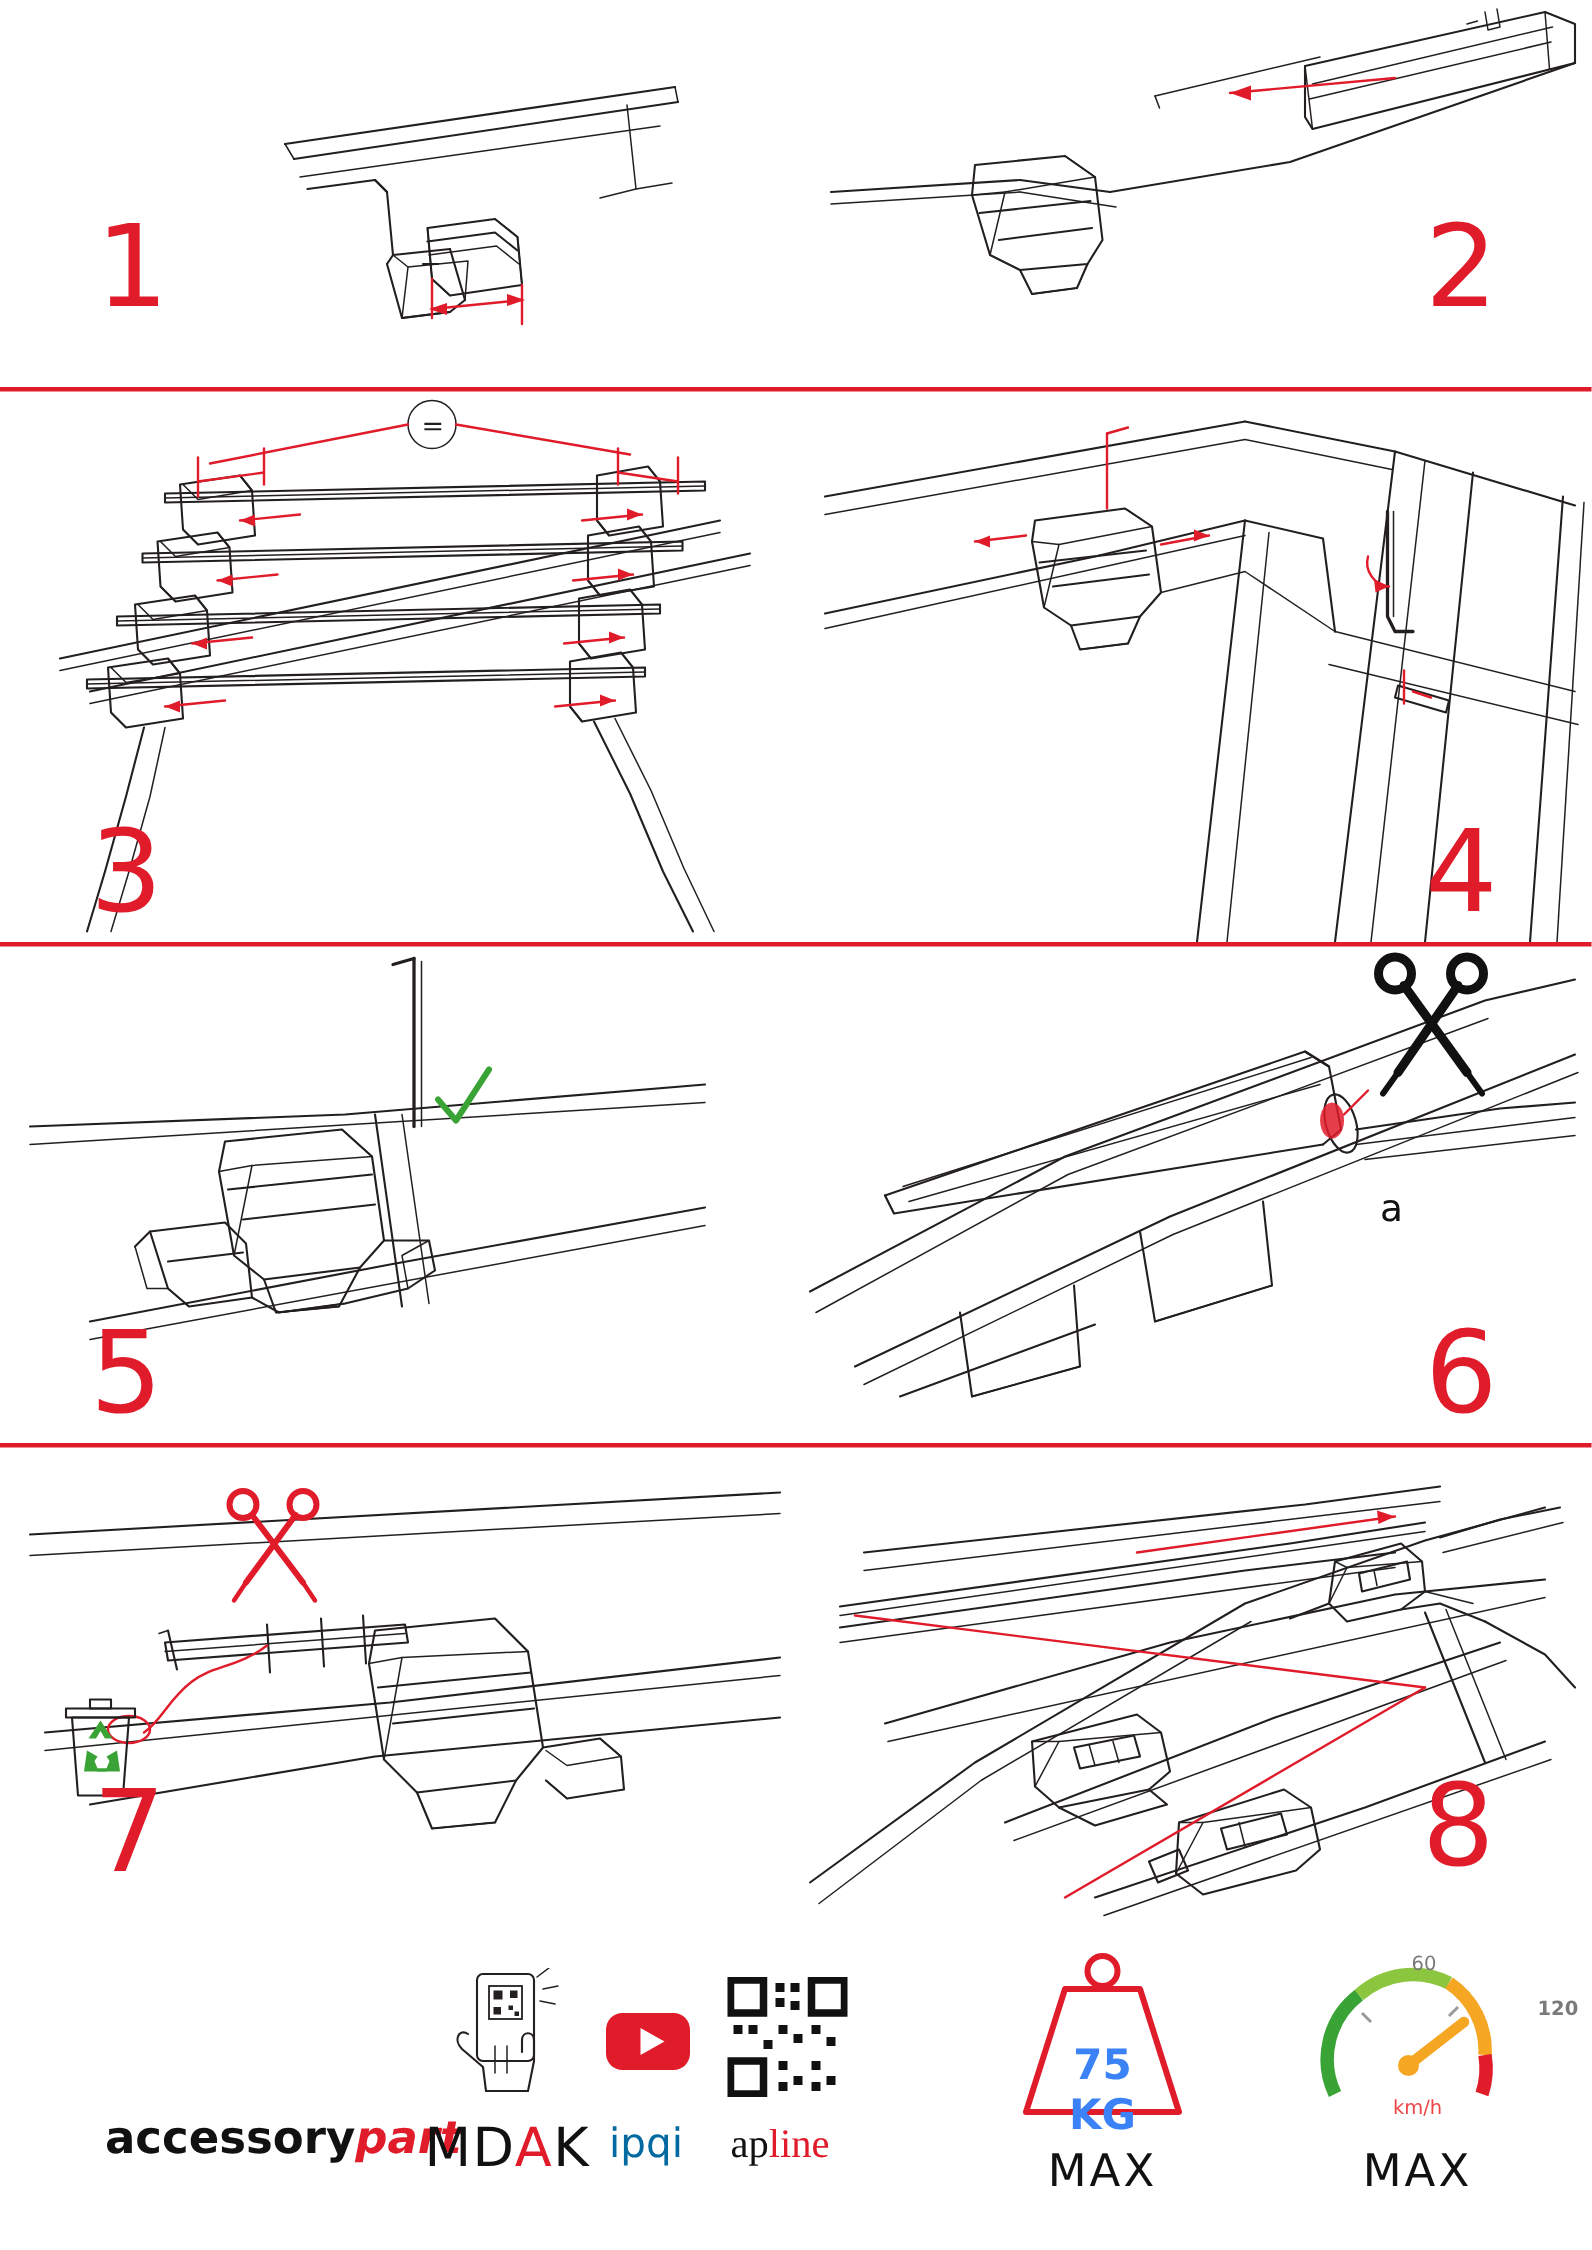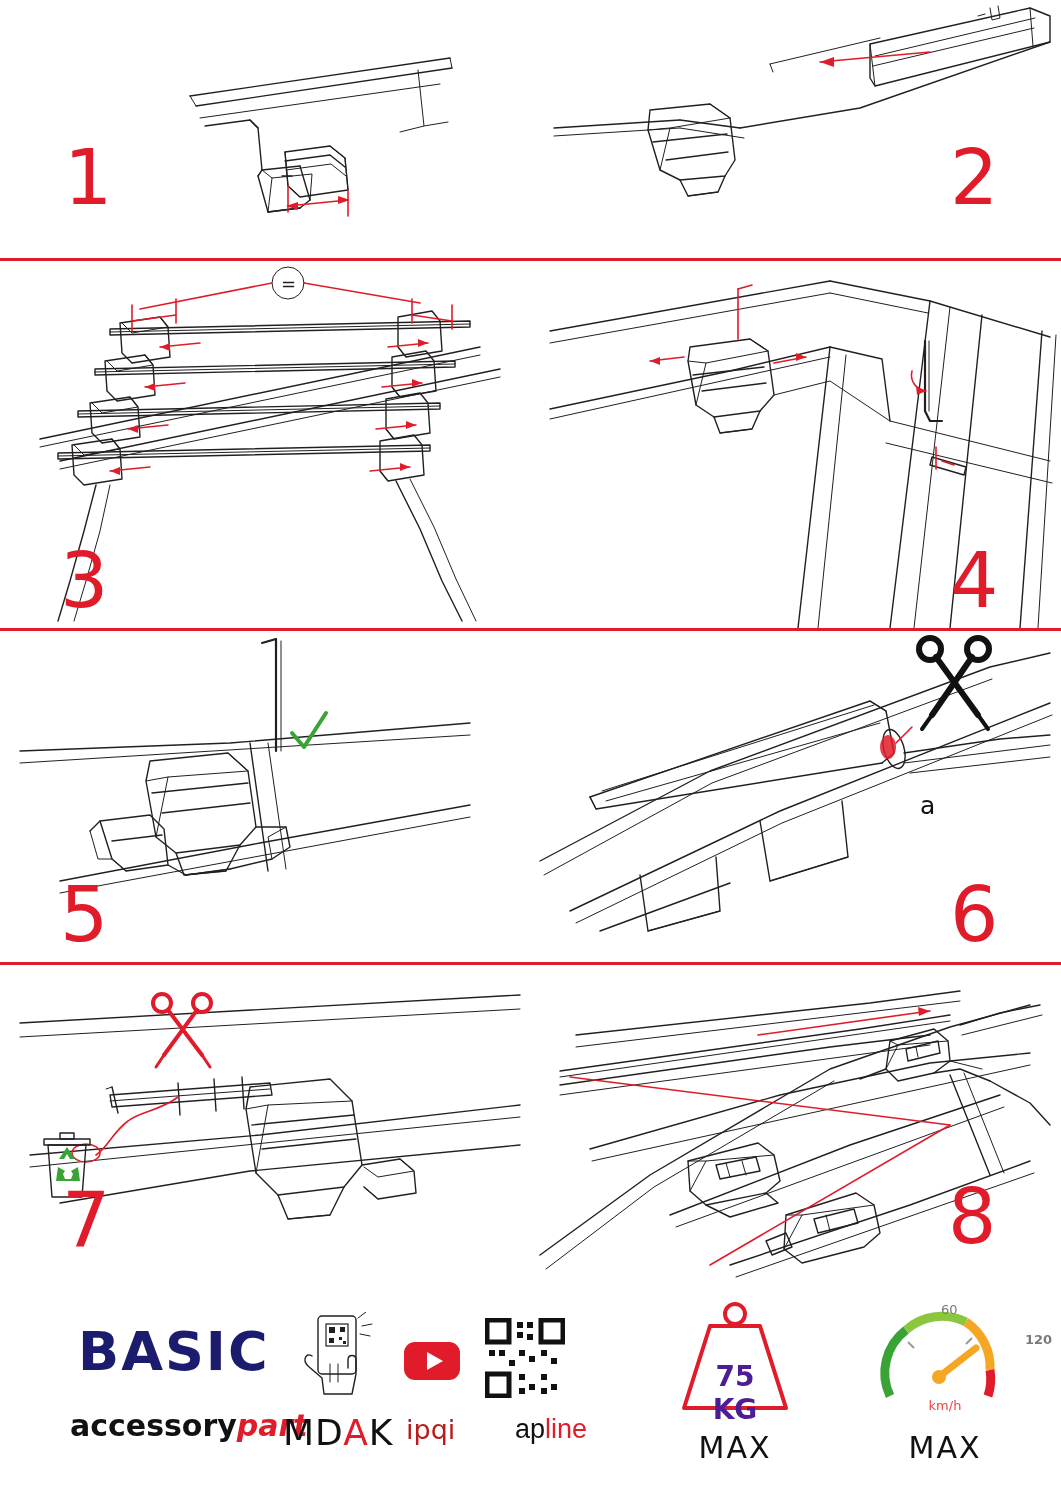--- a/index.html
+++ b/index.html
@@ -93,45 +93,44 @@
     letter-spacing: 1px;
     color: #111;
   }
   .mdak .accent { color: #e01b2a; }
   .ipqi {
     position: absolute;
     left: 406px;
     top: 124px;
     font-family: "DejaVu Sans", sans-serif;
     font-size: 27px;
-    color: #b91c1c;
+    color: #0369a1;
   }
   .apline {
     position: absolute;
     left: 487px;
     top: 124px;
-    font-family: Liberation Sans, sans-serif;
+    font-family: Liberation Serif, serif;
     font-size: 27px;
     color: #111;
-    margin-left: 28px;
   }
   .apline .accent { color: #e01b2a; }
   .max-label {
     position: absolute;
     font-family: "DejaVu Sans", sans-serif;
     font-size: 30px;
     letter-spacing: 2px;
     color: #111;
   }
   .weight-text {
     position: absolute;
     font-family: "DejaVu Sans", sans-serif;
     font-size: 28px;
     font-weight: bold;
-    color: #4c1d95;
+    color: #3b82f6;
   }
   .speed-unit {
     position: absolute;
     font-family: "DejaVu Sans", sans-serif;
     font-size: 13px;
     color: #ef4444;
   }
   .speed-tick {
     position: absolute;
     font-family: "DejaVu Sans", sans-serif;
@@ -526,21 +525,20 @@
       <path class="red" d="M40 112 L420 160"></path>
       <path class="red" d="M420 160 L180 300"></path>
       <path class="red" d="M228 70 L400 46"></path>
       <path class="redf" d="M400 46 l-12 -4 l1 9 z"></path>
     </svg>
     <div class="step-num" style="left:418px;top:214px;">8</div>
   </div>
 
   <div class="footer">
 
-    <div class="brand-basic">BASIC</div>
     <div class="brand-accessory">
       <span>accessory</span><span class="part">part</span>
     </div>
 
     <svg class="art" style="left:300px;top:22px;" width="90" height="92" viewBox="0 0 90 92">
       <rect class="ln" x="18" y="4" width="38" height="58" rx="4"></rect>
       <rect x="26" y="12" width="22" height="22" fill="none" stroke="#231f20" stroke-width="1.2"></rect>
       <rect x="29" y="15" width="6" height="6" fill="#231f20"></rect>
       <rect x="40" y="15" width="5" height="5" fill="#231f20"></rect>
       <rect x="29" y="26" width="5" height="5" fill="#231f20"></rect>

